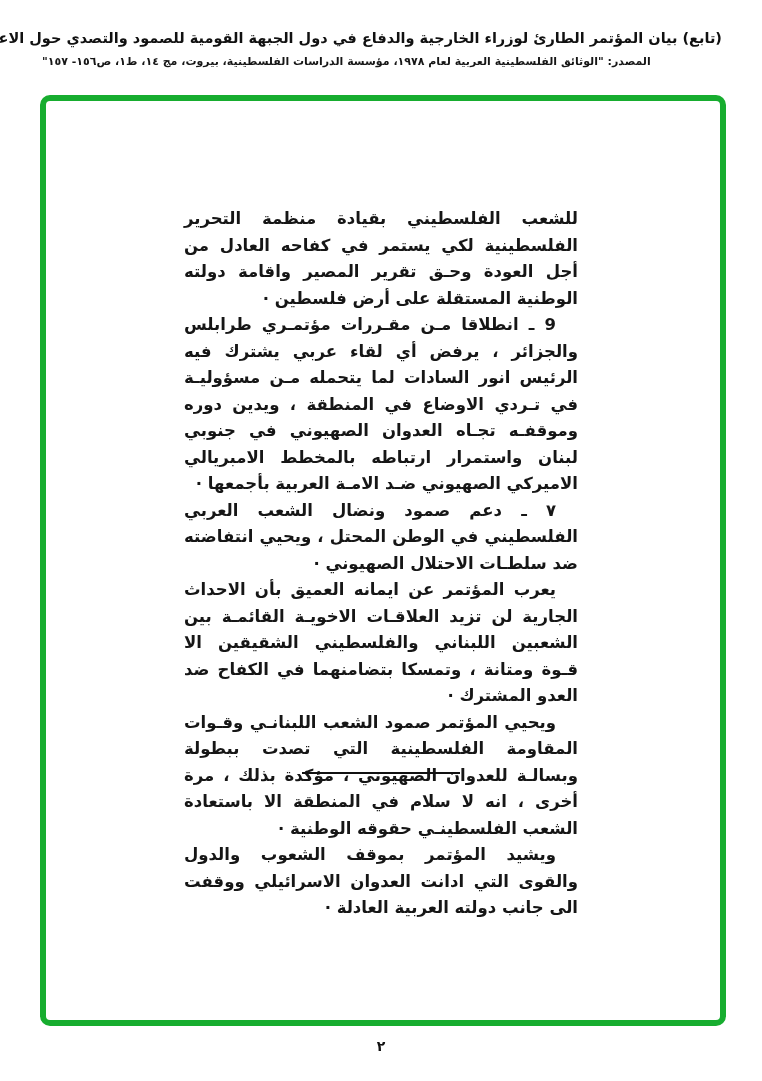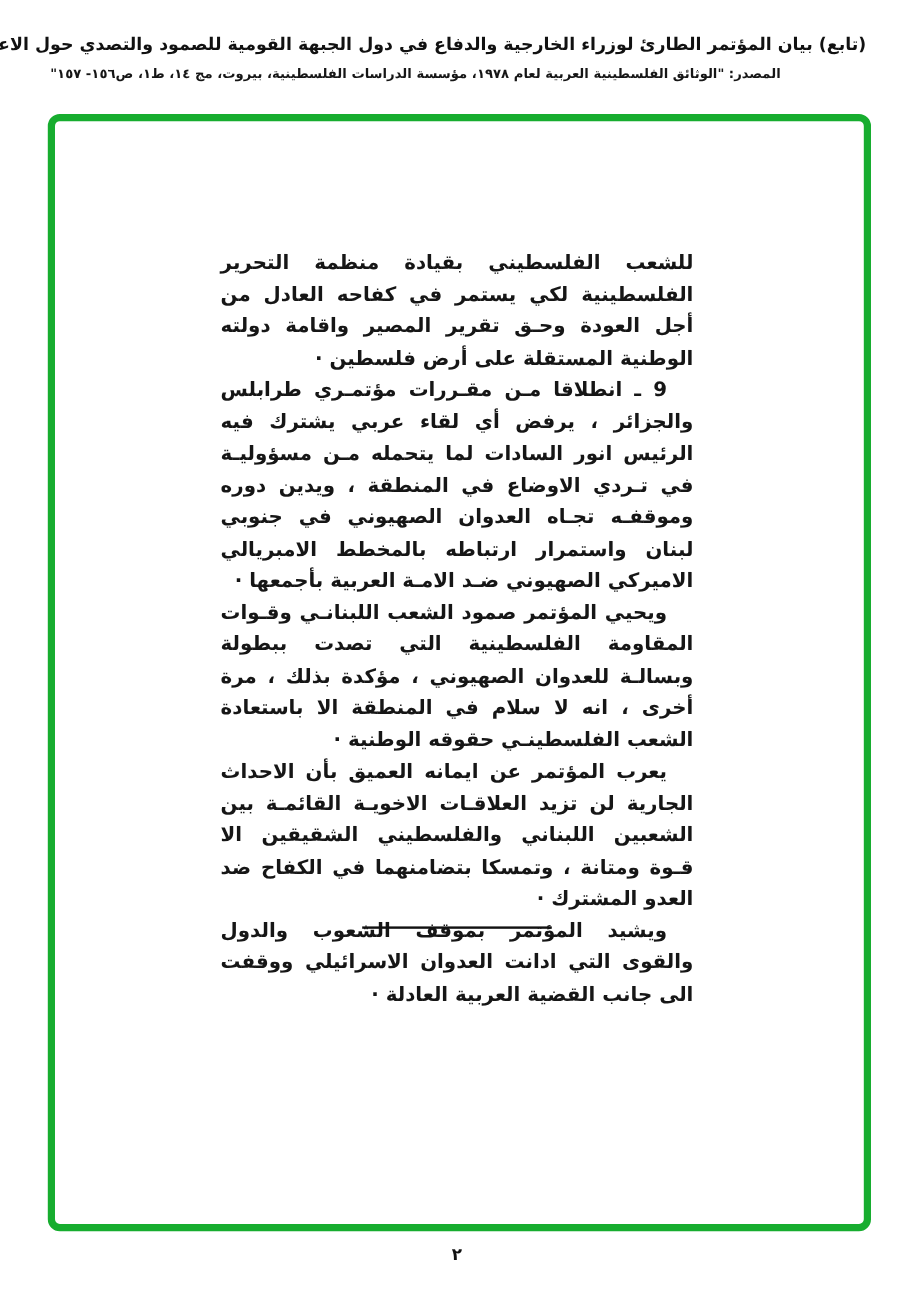--- a/index.html
+++ b/index.html
@@ -96,22 +96,23 @@
   <div class="header">
     <div class="header-line1">(تابع)  بيان المؤتمر الطارئ لوزراء الخارجية والدفاع في دول الجبهة القومية للصمود والتصدي حول الاعتداء الإسرائيلي على لبنان</div>
     <div class="header-line2">المصدر: "الوثائق الفلسطينية العربية لعام ١٩٧٨، مؤسسة الدراسات الفلسطينية، بيروت، مج ١٤، ط١، ص١٥٦- ١٥٧"</div>
   </div>
 
   <div class="doc-frame" style="border-color: rgb(23, 173, 47);"></div>
 
   <div class="body-text">
     <p>للشعب الفلسطيني بقيادة منظمة التحرير الفلسطينية لكي يستمر في كفاحه العادل من أجل العودة وحـق تقرير المصير واقامة دولته الوطنية المستقلة على أرض فلسطين ·</p>
     <p class="indent">9 ـ انطلاقا مـن مقـررات مؤتمـري طرابلس والجزائر ، يرفض أي لقاء عربي يشترك فيه الرئيس انور السادات لما يتحمله مـن مسؤوليـة في تـردي الاوضاع في المنطقة ، ويدين دوره وموقفـه تجـاه العدوان الصهيوني في جنوبي لبنان واستمرار ارتباطه بالمخطط الامبريالي الاميركي الصهيوني ضـد الامـة العربية بأجمعها ·</p>
+    <p class="indent">٧ ـ دعم صمود ونضال الشعب العربي الفلسطيني في الوطن المحتل ، ويحيي انتفاضته ضد سلطـات الاحتلال الصهيوني ·</p>
+    <p class="indent">يعرب المؤتمر عن ايمانه العميق بأن الاحداث الجارية لن تزيد العلاقـات الاخويـة القائمـة بين الشعبين اللبناني والفلسطيني الشقيقين الا قـوة ومتانة ، وتمسكا بتضامنهما في الكفاح ضد العدو المشترك ·</p>
     <p class="indent">ويحيي المؤتمر صمود الشعب اللبنانـي وقـوات المقاومة الفلسطينية التي تصدت ببطولة وبسالـة للعدوان الصهيوني ، مؤكدة بذلك ، مرة أخرى ، انه لا سلام في المنطقة الا باستعادة الشعب الفلسطينـي حقوقه الوطنية ·</p>
-    <p class="indent">يعرب المؤتمر عن ايمانه العميق بأن الاحداث الجارية لن تزيد العلاقـات الاخويـة القائمـة بين الشعبين اللبناني والفلسطيني الشقيقين الا قـوة ومتانة ، وتمسكا بتضامنهما في الكفاح ضد العدو المشترك ·</p>
-    <p class="indent">ويشيد المؤتمر بموقف الشعوب والدول والقوى التي ادانت العدوان الاسرائيلي ووقفت الى جانب القضية العربية العادلة ·</p>
+    <p class="indent">ويشيد المؤتمر بموقف الشعوب والدول والقوى التي ادانت العدوان الاسرائيلي ووقفت الى جانب دولته العربية العادلة ·</p>
   </div>
 
   <div class="divider"></div>
 
   <div class="page-number">٢</div>
 
 </div>
 
 </body></html>

